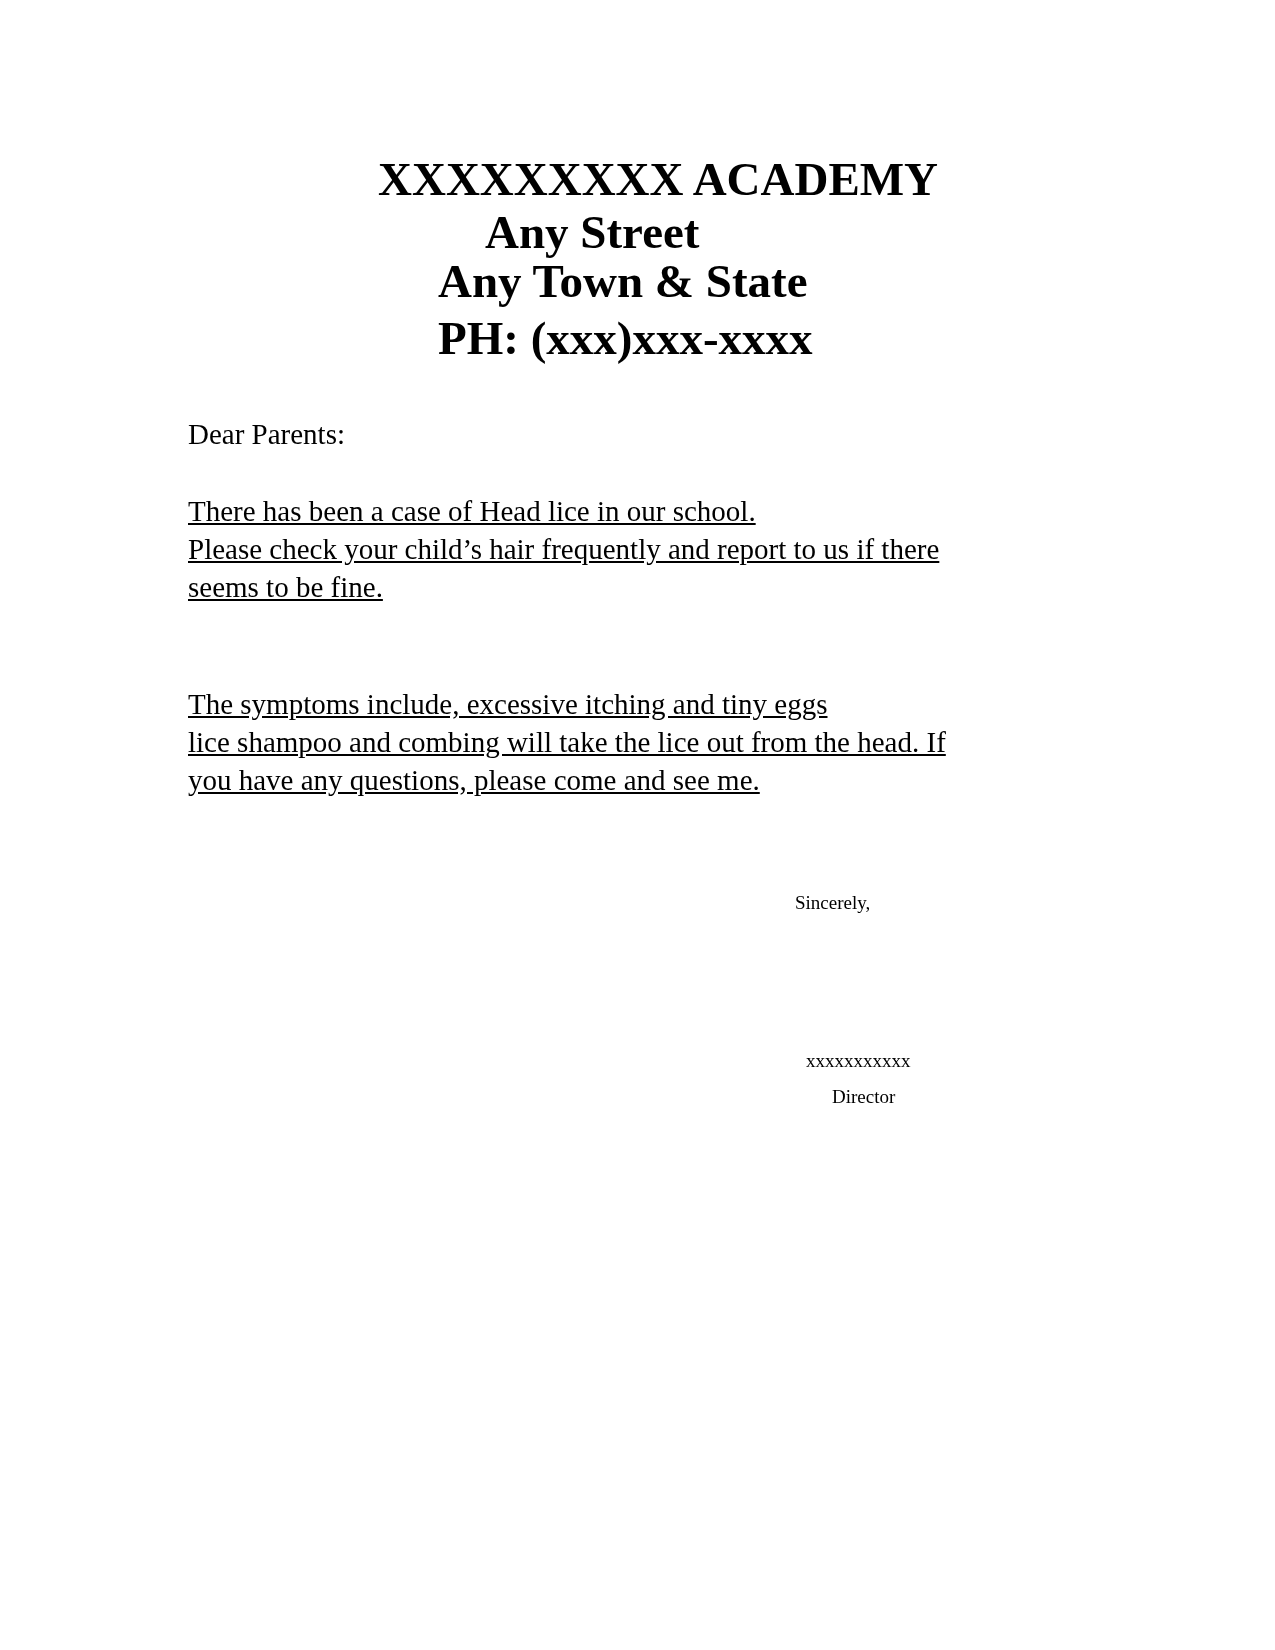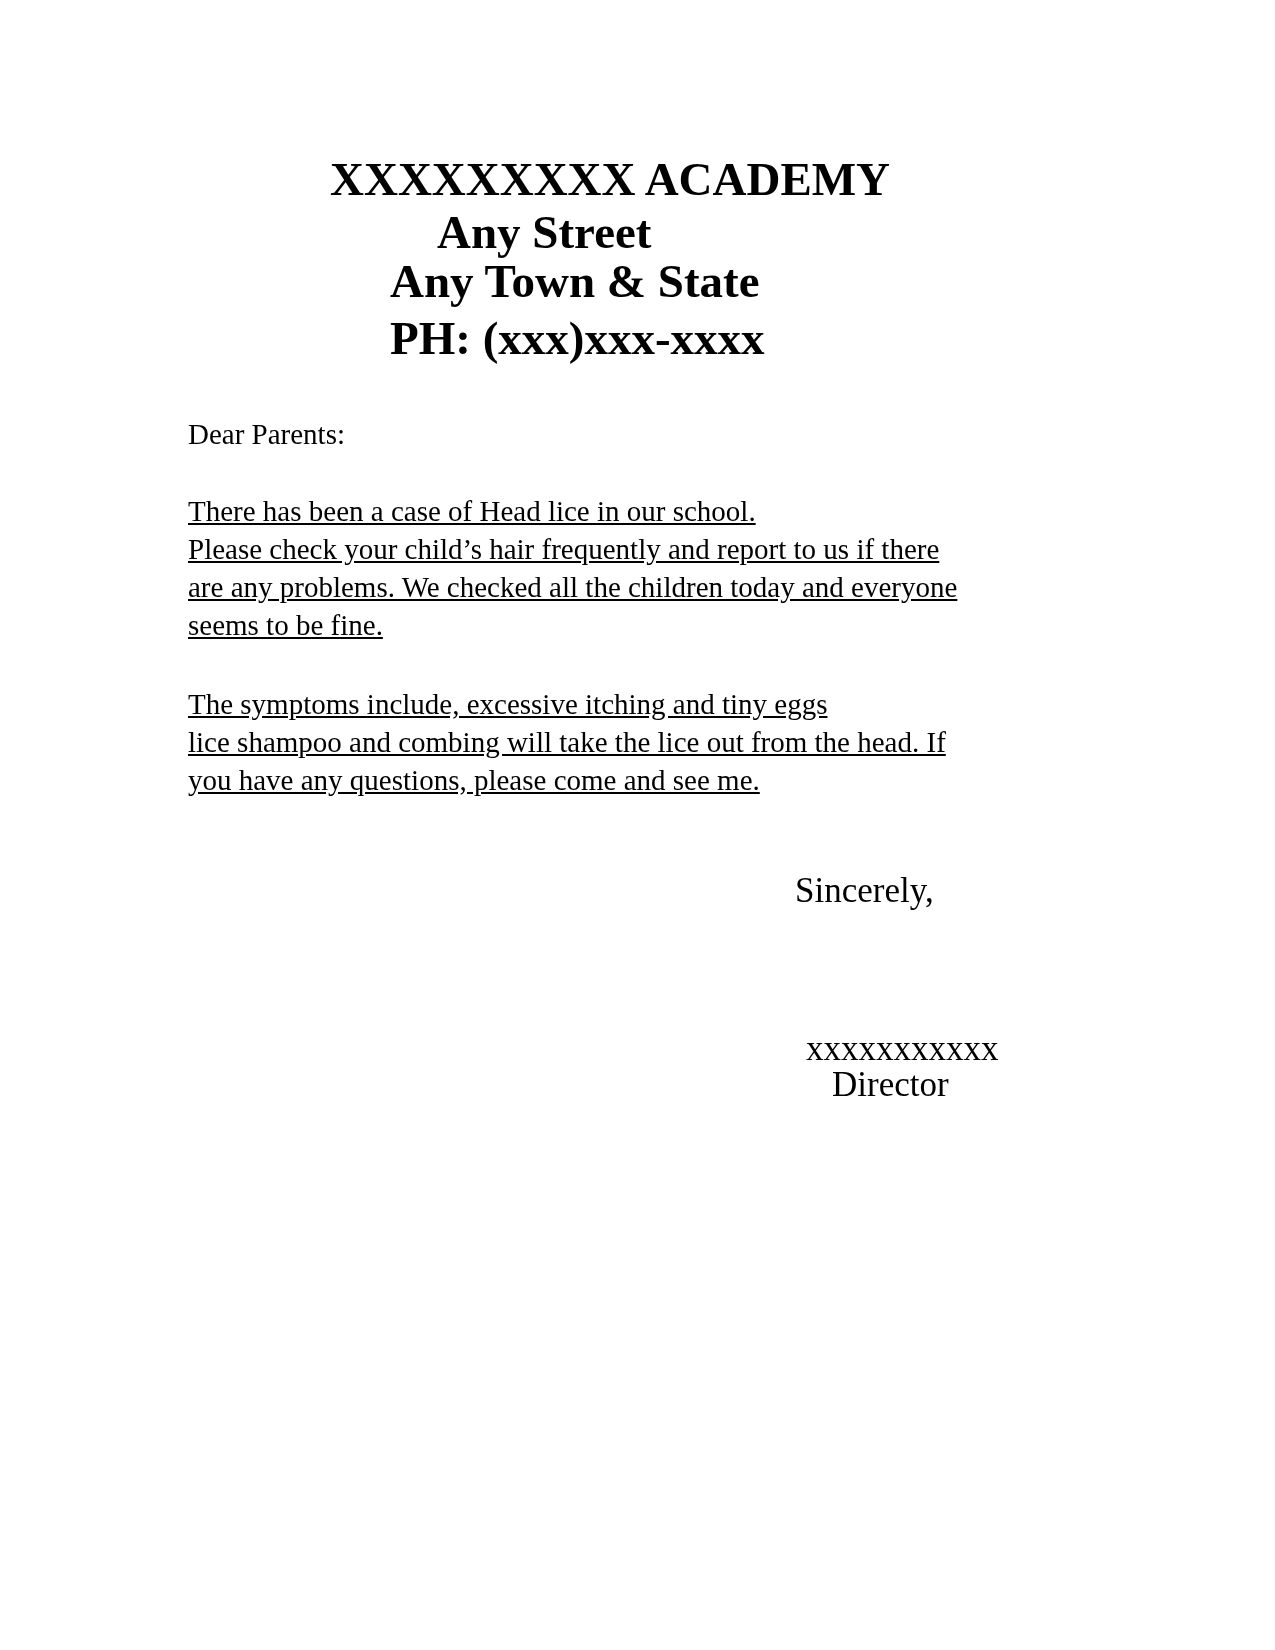--- a/index.html
+++ b/index.html
@@ -22,64 +22,65 @@
       width: 1275px;
       height: 1650px;
       background: #ffffff;
     }
     .hdr {
       position: absolute;
       font-weight: bold;
       font-size: 47px;
       line-height: 1;
       white-space: nowrap;
+      margin-left: 48px;
     }
     .hdr-title { left: 330px; top: 156px; font-weight: bold; letter-spacing: 0px; }
     .hdr-street { left: 437px; top: 209px; text-align: right; }
     .hdr-town { left: 390px; top: 258px; }
     .hdr-phone { left: 390px; top: 315px; }
 
     .body-text {
       position: absolute;
       left: 188px;
       font-size: 29px;
       line-height: 38px;
       white-space: nowrap;
     }
     .salutation { top: 415px; }
     .para1 { top: 492px; }
     .para2 { top: 685px; }
     .para .line { display: block; text-decoration: underline; }
 
     .closing {
       position: absolute;
-      font-size: 35px;
+      font-size: 19px;
       line-height: 38px;
       white-space: nowrap;
+      margin-top: 12px;
     }
     .sincerely { left: 795px; top: 872px; }
     .signature { left: 806px; top: 1030px; }
     .sig-title { left: 832px; top: 1066px; }
   </style>
 </head>
 <body>
 
 <div class="page">
 
   <div class="hdr hdr-title">XXXXXXXXX ACADEMY</div>
   <div class="hdr hdr-street">Any Street</div>
   <div class="hdr hdr-town">Any Town &amp; State</div>
   <div class="hdr hdr-phone">PH: (xxx)xxx-xxxx</div>
 
   <div class="body-text salutation">Dear Parents:</div>
 
   <div class="body-text para para1">
     <span class="line">There has been a case of Head lice in our school.</span>
     <span class="line">Please check your child’s hair frequently and report to us if there</span>
-    <span class="line">are any problems. We checked all the children today and everyone</span>
     <span class="line">seems to be fine.</span>
   </div>
 
   <div class="body-text para para2">
     <span class="line">The symptoms include, excessive itching and tiny eggs</span>
     <span class="line">lice shampoo and combing will take the lice out from the head. If</span>
     <span class="line">you have any questions, please come and see me.</span>
   </div>
 
   <div class="closing sincerely">Sincerely,</div>

